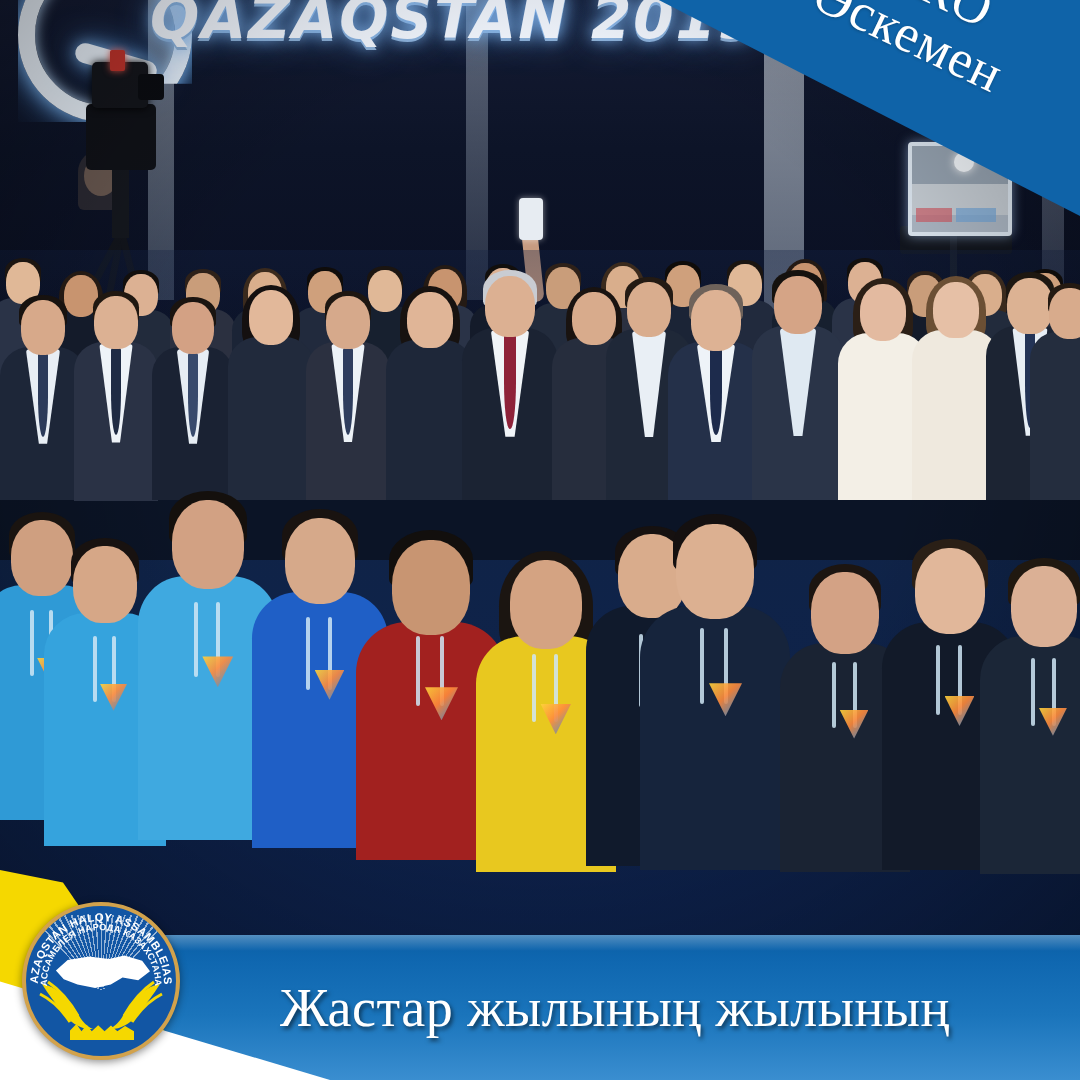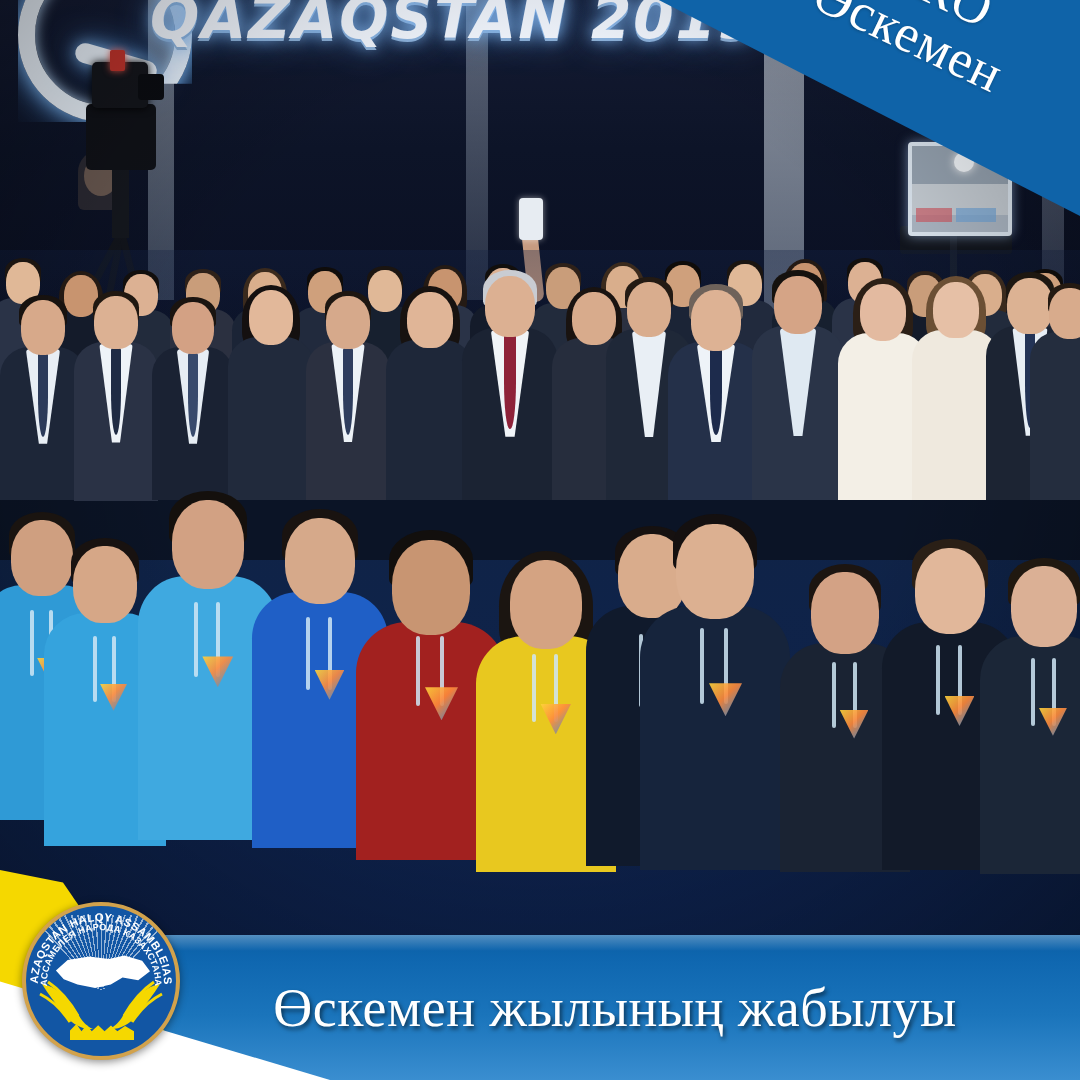--- a/index.html
+++ b/index.html
@@ -525,21 +525,21 @@
   </div>
 
   <div class="corner-banner"></div>
   <div class="corner-text">
     <div class="corner-l1">ШКО</div>
     <div class="corner-l2">Өскемен</div>
   </div>
 
   <div class="bottom-bar">
     <div class="bar-sheen"></div>
-    <div class="bar-title">Өскемен жылының жабылуы</div>
+    <div class="bar-title">Жастар жылының жылының</div>
   </div>
 
   <div class="wedge-yellow"></div>
   <div class="wedge-white"></div>
 
   <div class="emblem">
     <div class="em-rays"></div>
     <div class="em-map"></div>
 
     <div class="em-wing em-wl">

